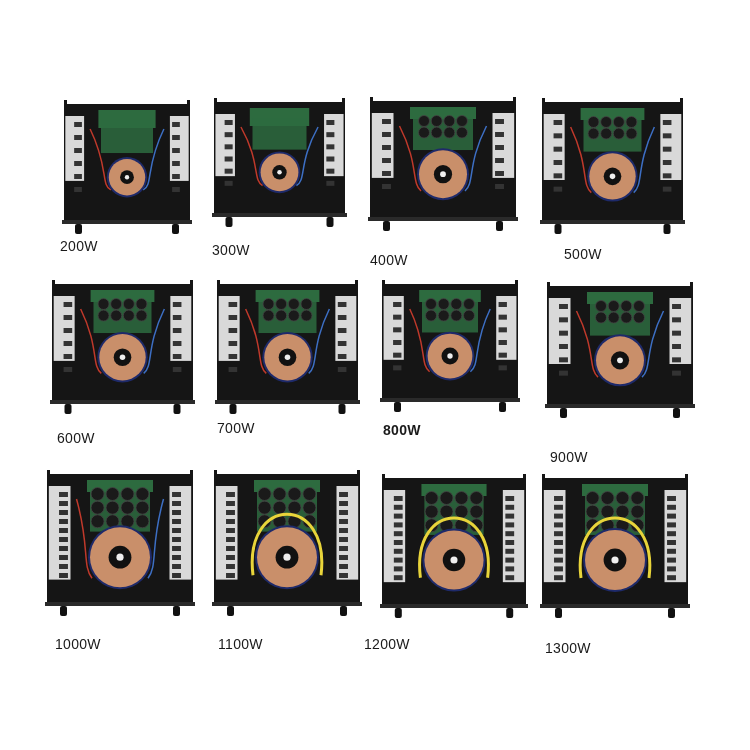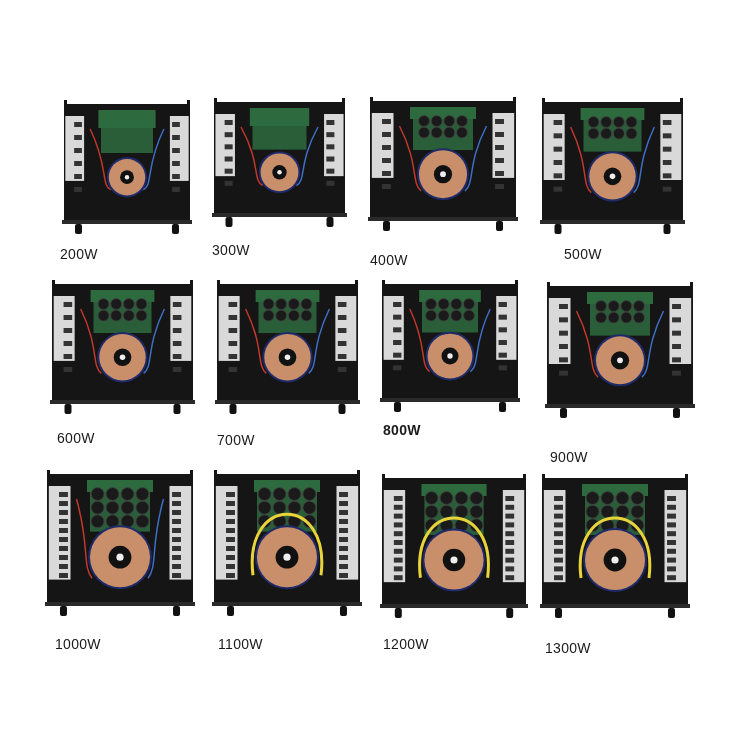--- a/index.html
+++ b/index.html
@@ -37,21 +37,21 @@
     <path d="M28.1,33 C46.8,71.19999999999999 38.8,89.19999999999999 48.8,93.94" fill="none" stroke="#c0392b" stroke-width="1.5"></path>
        <path d="M101.9,33 C83.2,71.19999999999999 91.2,89.19999999999999 81.2,93.94" fill="none" stroke="#3d6fc4" stroke-width="1.5"></path>
     <circle cx="65" cy="81.19999999999999" r="20.200000000000003" fill="#1e2a6a"></circle>
     <circle cx="65" cy="81.19999999999999" r="18.200000000000003" fill="#c98f6a"></circle>
     <circle cx="65" cy="81.19999999999999" r="6.916000000000001" fill="#111111"></circle>
     <circle cx="65" cy="81.19999999999999" r="2.184" fill="#eee"></circle>
     <rect x="0" y="124" width="130" height="4" fill="#2a2a2a"></rect>
     <rect x="13" y="128" width="7" height="10" rx="2" fill="#111"></rect>
     <rect x="110" y="128" width="7" height="10" rx="2" fill="#111"></rect>
   </svg></div>
-    <div class="label" style="left: 60px; top: 246px; text-align: center;">200W</div>
+    <div class="label" style="left: 60px; top: 238px; text-align: center;">200W</div>
     <div class="amp" style="left: 212px; top: 94px; width: 135px; height: 135px;">
   <svg xmlns="http://www.w3.org/2000/svg" width="135" height="135" viewBox="0 0 135 135">
     <rect x="2" y="8" width="131" height="113" fill="#151515"></rect>
     <rect x="2" y="4" width="3" height="6" fill="#151515"></rect>
     <rect x="130" y="4" width="3" height="6" fill="#151515"></rect>
     <rect x="3.4425000000000003" y="20" width="19.5075" height="62.150000000000006" fill="#d9d9d9"></rect>
     <rect x="112.05" y="20" width="19.5075" height="62.150000000000006" fill="#d9d9d9"></rect>
     <rect x="12.622500000000002" y="26" width="8.0325" height="5" fill="#333"></rect>
         <rect x="114.345" y="26" width="8.0325" height="5" fill="#333"></rect>
         <rect x="12.622500000000002" y="38.166666666666664" width="8.0325" height="5" fill="#333"></rect>
@@ -230,21 +230,21 @@
     <path d="M30.650000000000002,33 C49.3,71.19999999999999 41.3,89.19999999999999 51.3,97.43999999999998" fill="none" stroke="#c0392b" stroke-width="1.5"></path>
        <path d="M114.35,33 C95.7,71.19999999999999 103.7,89.19999999999999 93.7,97.43999999999998" fill="none" stroke="#3d6fc4" stroke-width="1.5"></path>
     <circle cx="72.5" cy="81.19999999999999" r="25.2" fill="#1e2a6a"></circle>
     <circle cx="72.5" cy="81.19999999999999" r="23.2" fill="#c98f6a"></circle>
     <circle cx="72.5" cy="81.19999999999999" r="8.815999999999999" fill="#111111"></circle>
     <circle cx="72.5" cy="81.19999999999999" r="2.784" fill="#eee"></circle>
     <rect x="0" y="124" width="145" height="4" fill="#2a2a2a"></rect>
     <rect x="14.5" y="128" width="7" height="10" rx="2" fill="#111"></rect>
     <rect x="123.5" y="128" width="7" height="10" rx="2" fill="#111"></rect>
   </svg></div>
-    <div class="label" style="left: 217px; top: 420px; margin-top: 12px;">700W</div>
+    <div class="label" style="left: 217px; top: 420px;">700W</div>
     <div class="amp" style="left: 380px; top: 276px; width: 140px; height: 138px;">
   <svg xmlns="http://www.w3.org/2000/svg" width="140" height="138" viewBox="0 0 140 138">
     <rect x="2" y="8" width="136" height="116" fill="#151515"></rect>
     <rect x="2" y="4" width="3" height="6" fill="#151515"></rect>
     <rect x="135" y="4" width="3" height="6" fill="#151515"></rect>
     <rect x="3.57" y="20" width="20.23" height="63.800000000000004" fill="#d9d9d9"></rect>
     <rect x="116.2" y="20" width="20.23" height="63.800000000000004" fill="#d9d9d9"></rect>
     <rect x="13.090000000000002" y="26" width="8.33" height="5" fill="#333"></rect>
         <rect x="118.58" y="26" width="8.33" height="5" fill="#333"></rect>
         <rect x="13.090000000000002" y="38.666666666666664" width="8.33" height="5" fill="#333"></rect>
@@ -464,21 +464,21 @@
         <circle cx="96.425" cy="55.3" r="6.5" fill="#1a1a1a" stroke="#444" stroke-width="0.8"></circle>
     <path d="M40.4,107.76 C30.4,28 117.6,28 107.6,107.76" fill="none" stroke="#e8d43a" stroke-width="3"></path>
     <circle cx="74" cy="90" r="31.6" fill="#1e2a6a"></circle>
     <circle cx="74" cy="90" r="29.6" fill="#c98f6a"></circle>
     <circle cx="74" cy="90" r="11.248000000000001" fill="#111111"></circle>
     <circle cx="74" cy="90" r="3.552" fill="#eee"></circle>
     <rect x="0" y="134" width="148" height="4" fill="#2a2a2a"></rect>
     <rect x="14.8" y="138" width="7" height="10" rx="2" fill="#111"></rect>
     <rect x="126.20000000000002" y="138" width="7" height="10" rx="2" fill="#111"></rect>
   </svg></div>
-    <div class="label" style="left: 383px; top: 636px;">1200W</div>
+    <div class="label" style="left: 364px; top: 636px;">1200W</div>
     <div class="amp" style="left: 540px; top: 470px; width: 150px; height: 150px;">
   <svg xmlns="http://www.w3.org/2000/svg" width="150" height="150" viewBox="0 0 150 150">
     <rect x="2" y="8" width="146" height="128" fill="#151515"></rect>
     <rect x="2" y="4" width="3" height="6" fill="#151515"></rect>
     <rect x="145" y="4" width="3" height="6" fill="#151515"></rect>
     <rect x="3.825" y="20" width="21.675" height="92.16" fill="#d9d9d9"></rect>
     <rect x="124.5" y="20" width="21.675" height="92.16" fill="#d9d9d9"></rect>
     <rect x="14.025000000000004" y="26" width="8.925" height="5" fill="#333"></rect>
         <rect x="127.05" y="26" width="8.925" height="5" fill="#333"></rect>
         <rect x="14.025000000000004" y="34.8" width="8.925" height="5" fill="#333"></rect>

